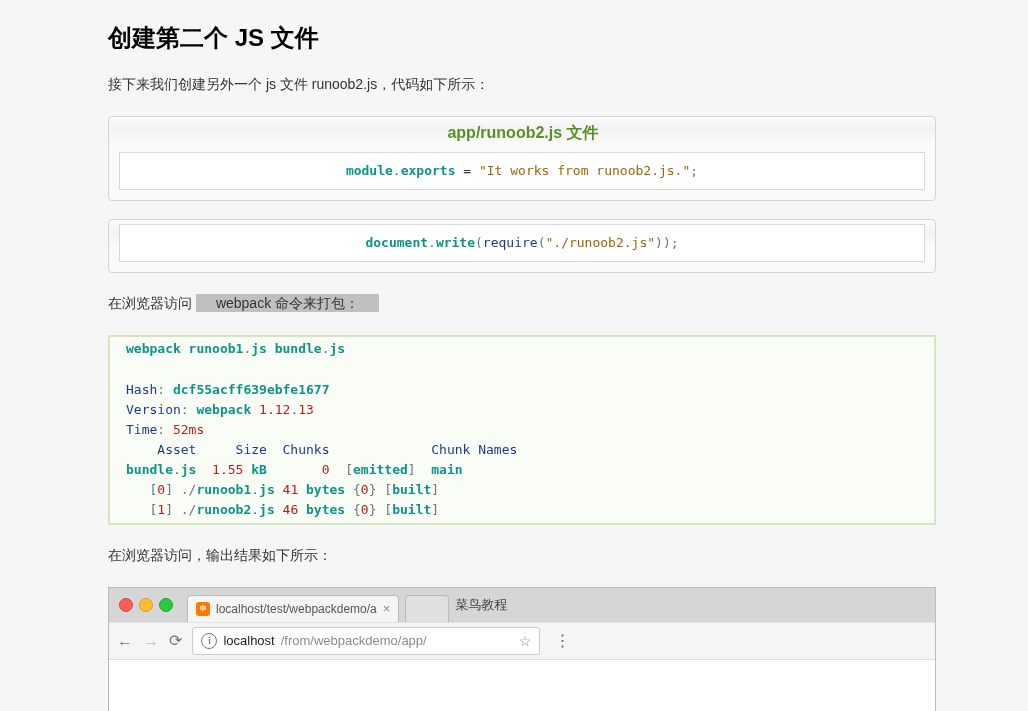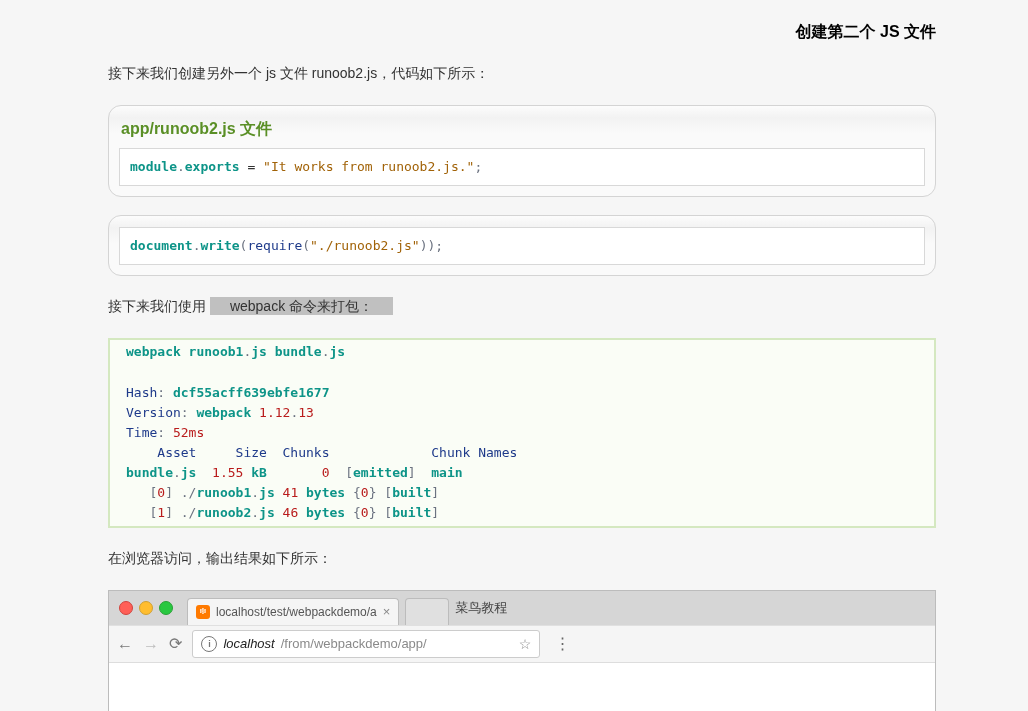--- a/index.html
+++ b/index.html
@@ -9,38 +9,38 @@
     font-family: -apple-system, "Helvetica Neue", Helvetica, Arial, "Microsoft YaHei", sans-serif;
     font-size: 14px;
     color: #333;
   }
   .page {
     width: 828px;
     margin-left: 108px;
     padding-bottom: 30px;
   }
   h2.section-title {
-    font-size: 16px;
+    font-size: 24px;
     font-weight: 700;
     color: #000;
     margin: 22px 0 12px 0;
-    text-align: right;
   }
   p.body-text {
     font-size: 14px;
     color: #333;
     margin: 22px 0;
   }
   .example-box {
     border: 1px solid #d4d4d4;
-    border-radius: 13px;
+    border-radius: 4px;
     background: #fafafa;
     background: linear-gradient(#fcfcfc,#f2f2f2 12px,#fafafa 28px,#fafafa);
-    padding: 11px 10px 10px 10px;
+    padding: 4px 10px 10px 10px;
     margin: 10px 0 18px 0;
+    text-align: center;
   }
   .example-title {
     font-size: 16px;
     font-weight: 700;
     color: #5a8f26;
     margin: 2px 0 8px 2px;
   }
   .code-inner {
     border: 1px solid #d8d8d8;
     background: #fff;
@@ -135,21 +135,21 @@
     align-items: center;
     padding: 0 8px;
     gap: 6px;
     font-size: 13px;
   }
   .omni-info {
     width:14px;height:14px;border:1.3px solid #777;border-radius:50%;
     display:inline-flex;align-items:center;justify-content:center;
     font-size:9px;color:#777;font-weight:700;
   }
-  .omni-host { color:#222;font-style:italic; }
+  .omni-host { color:#222; }
   .omni-path { color:#8a8a8a; }
   .omni-star { margin-left:auto; color:#8a8a8a; font-size:14px;}
   .menu-dots { color:#666; font-size:16px; padding:0 4px; cursor:pointer;}
   .viewport {
     padding: 16px 14px 40px 14px;
     font-family: "Times New Roman", serif;
     font-size: 18px;
     color: #000;
     min-height: 90px;
   }
@@ -167,21 +167,21 @@
     <div class="example-title">app/runoob2.js 文件</div>
     <div class="code-inner"><span class="hl-teal">module</span><span class="hl-gray">.</span><span class="hl-teal">exports</span><span> = </span><span class="hl-brown">"It works from runoob2.js."</span><span class="hl-gray">;</span></div>
   </div>
 
 
   <div class="example-box">
     <div class="code-inner"><span class="hl-teal">document</span><span class="hl-gray">.</span><span class="hl-teal">write</span><span class="hl-gray">(</span><span class="hl-navy">require</span><span class="hl-gray">(</span><span class="hl-brown">"./runoob2.js"</span><span class="hl-gray">));</span></div>
   </div>
 
   <p class="body-text">
-    <span>接下来我们使用 </span><span class="hl-sel">webpack 命令来打包：</span><span></span>
+    <span>在浏览器访问 </span><span class="hl-sel">webpack 命令来打包：</span><span></span>
   </p>
 
   <div class="term-box"><span class="hl-teal">webpack runoob1</span><span class="hl-gray">.</span><span class="hl-teal">js bundle</span><span class="hl-gray">.</span><span class="hl-teal">js</span>
 
 <span class="hl-navy">Hash</span><span class="hl-gray">:</span><span class="hl-teal"> dcf55acff639ebfe1677</span>
 <span class="hl-navy">Version</span><span class="hl-gray">:</span><span class="hl-teal"> webpack </span><span class="hl-red">1.12</span><span class="hl-gray">.</span><span class="hl-red">13</span>
 <span class="hl-navy">Time</span><span class="hl-gray">:</span><span> </span><span class="hl-red">52ms</span>
 <span class="hl-navy">    Asset     Size  Chunks             Chunk Names</span>
 <span class="hl-teal">bundle</span><span class="hl-gray">.</span><span class="hl-teal">js  </span><span class="hl-red">1.55</span><span class="hl-teal"> kB       </span><span class="hl-red">0</span><span>  </span><span class="hl-gray">[</span><span class="hl-teal">emitted</span><span class="hl-gray">]</span><span class="hl-teal">  main</span>
 <span>   </span><span class="hl-gray">[</span><span class="hl-red">0</span><span class="hl-gray">]</span><span> </span><span class="hl-gray">./</span><span class="hl-teal">runoob1</span><span class="hl-gray">.</span><span class="hl-teal">js </span><span class="hl-red">41</span><span class="hl-teal"> bytes </span><span class="hl-gray">{</span><span class="hl-red">0</span><span class="hl-gray">}</span><span> </span><span class="hl-gray">[</span><span class="hl-teal">built</span><span class="hl-gray">]</span>

